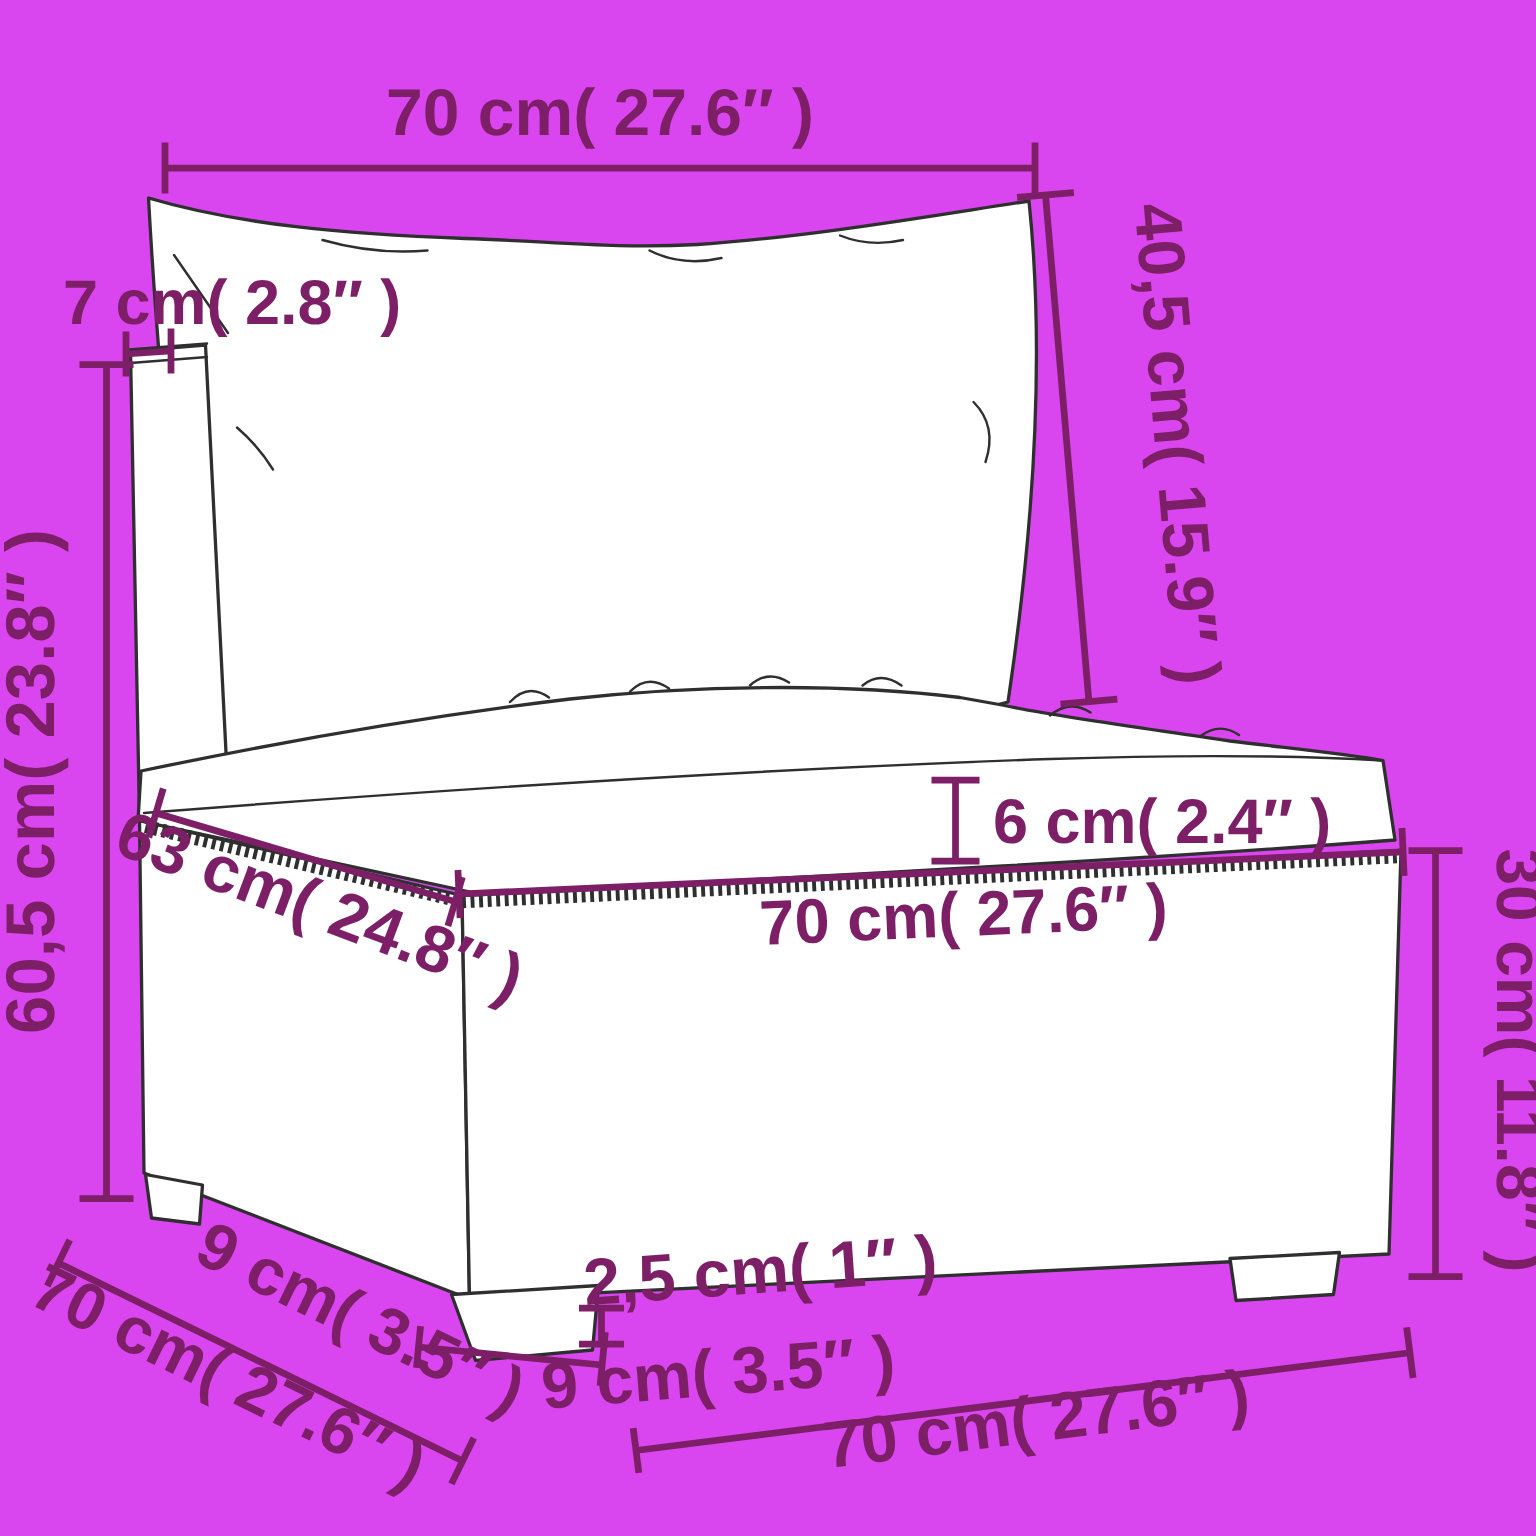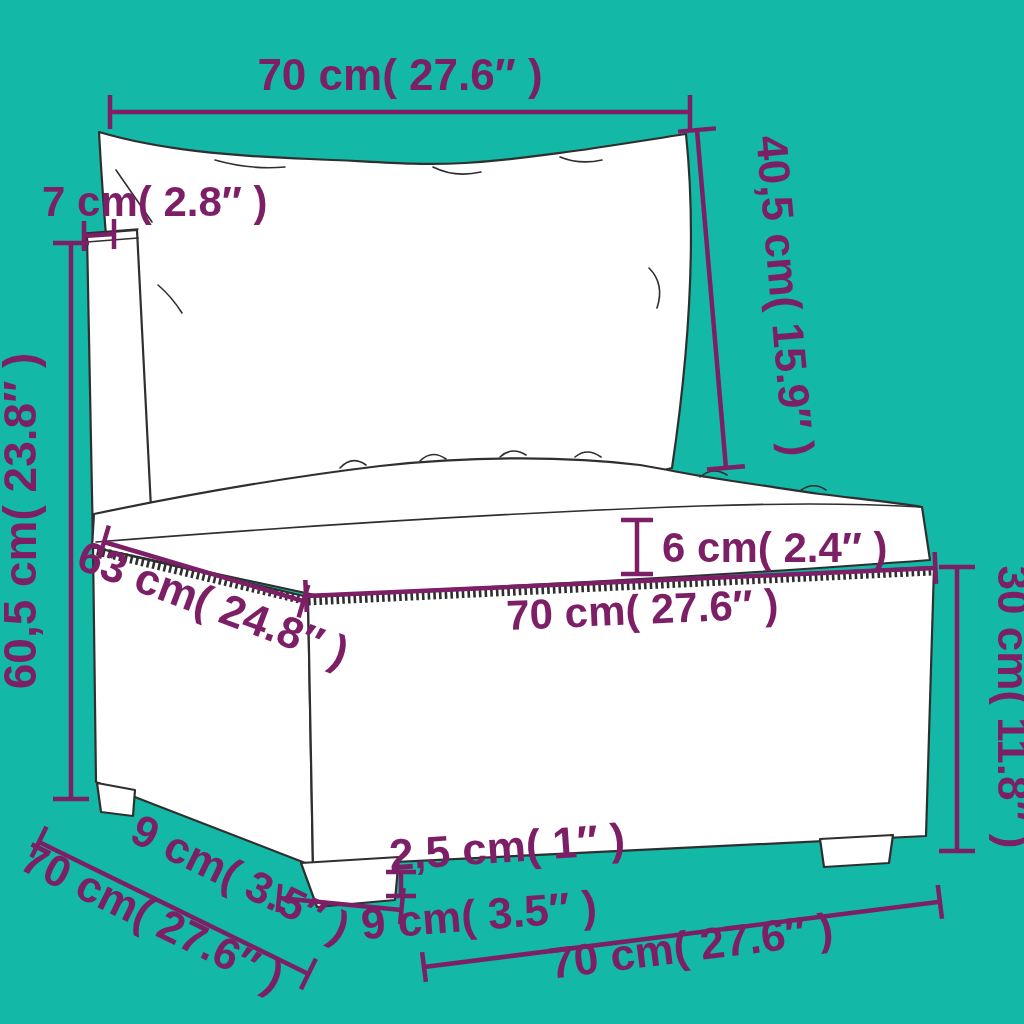--- a/index.html
+++ b/index.html
@@ -1,16 +1,16 @@
 <!DOCTYPE html>
 <html><head>
 <meta charset="utf-8">
 <style>
   html,body{margin:0;padding:0;background:#ffffff;}
-  .stage{width:1024px;height:1024px;position:relative;background:#14b8a6;overflow:hidden;}
+  .stage{width:1024px;height:1024px;position:relative;background:#d946ef;overflow:hidden;}
   svg{display:block;}
   svg text{font-family:"Liberation Sans","DejaVu Sans",sans-serif;font-weight:bold;fill:var(--dim,#7d1f66);}.t42{font-size:42px}.t44{font-size:44px}.t46{font-size:46px}
   .dl{stroke:var(--dim,#7d1f66);stroke-width:4.5;fill:none;stroke-linecap:butt;}
   .art{fill:#ffffff;stroke:var(--ink,#2f2f2f);stroke-width:2.2;stroke-linejoin:round;}
   .thin{fill:none;stroke:var(--ink,#2f2f2f);stroke-width:1.6;stroke-linecap:round;}
   .braid{fill:none;stroke:var(--ink,#2f2f2f);stroke-width:9;stroke-dasharray:2.6 3.1;}
 </style>
 </head>
 <body style="background: rgb(255, 255, 255);">
 

